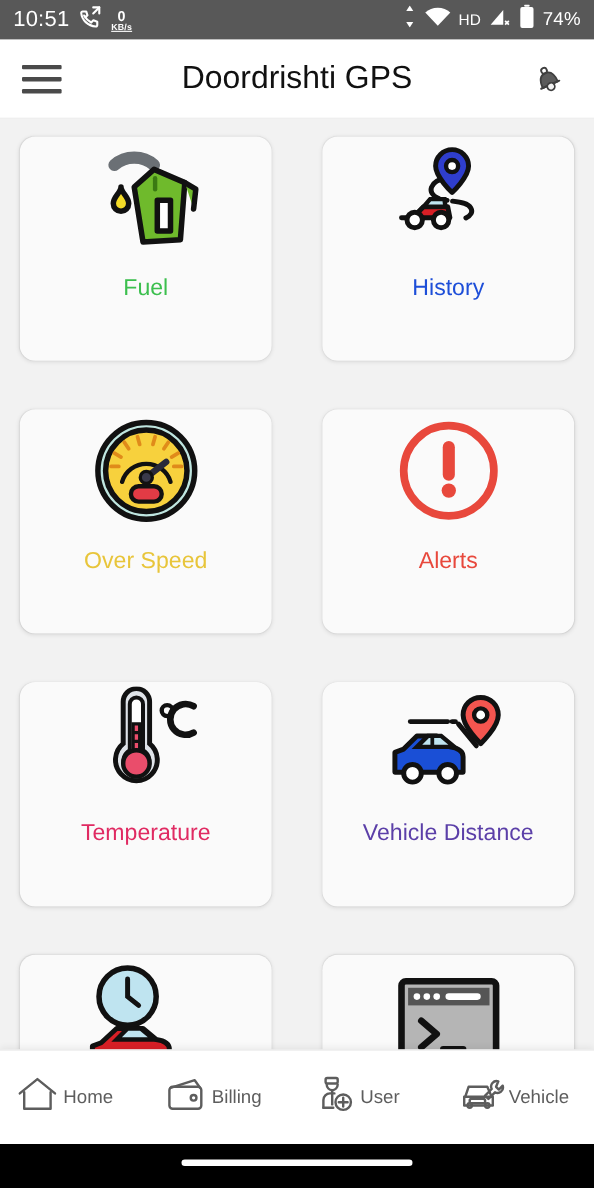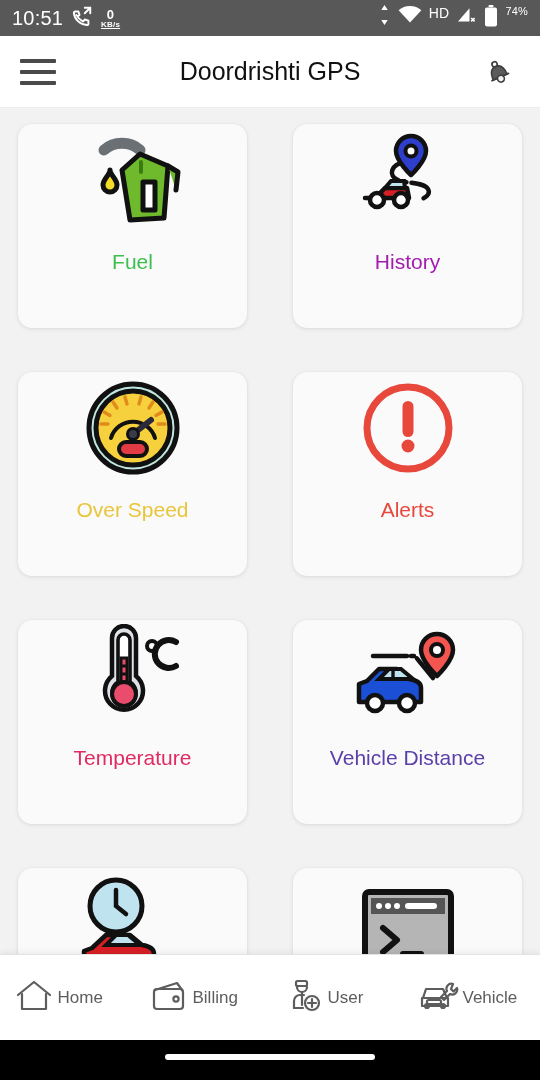--- a/index.html
+++ b/index.html
@@ -11,40 +11,40 @@
   }
   .phone { position: relative; width: 540px; height: 1080px; background: #f2f2f2; }
 
   
   .statusbar {
     height: 36px; background: #585858; color: #ffffff;
     display: flex; align-items: center; padding: 0 12px;
     font-size: 19px; letter-spacing: .2px;
   }
   .sb-left { display: flex; align-items: center; gap: 8px; }
-  .sb-right { margin-left: auto; display: flex; gap: 7px; }
+  .sb-right { margin-left: auto; display: flex; align-items: center; gap: 7px; }
   .sb-clock { font-size: 20px; font-weight: 400; }
   .sb-net { display: flex; flex-direction: column; align-items: center; line-height: 1; }
   .sb-net .n { font-size: 13px; font-weight: 700; }
   .sb-net .u { font-size: 8px; font-weight: 700; text-decoration: underline; }
   .sb-hd { font-size: 14px; font-weight: 500; }
-  .sb-batt { font-size: 11px; }
+  .sb-batt { font-size: 17px; }
 
   
   .appbar {
     height: 72px; background: #ffffff;
     display: flex; align-items: center; padding: 0 20px;
     position: relative;
     border-bottom: 1px solid #ececec;
   }
   .hamburger { width: 36px; height: 26px; display: flex; flex-direction: column; justify-content: space-between; cursor: pointer; }
   .hamburger span { display: block; height: 4px; background: #4a4a4a; border-radius: 1px; }
   .app-title {
     position: absolute; left: 0; right: 0; text-align: center;
-    font-size: 25px; font-weight: 500; color: #111111; pointer-events: none;
+    font-size: 29px; font-weight: 500; color: #111111; pointer-events: none;
   }
   .bell { margin-left: auto; width: 44px; height: 44px; display: flex; align-items: center; justify-content: center; cursor: pointer; }
 
   
   .grid {
     padding: 16px 18px 0 18px;
     display: grid; grid-template-columns: 1fr 1fr;
     column-gap: 46px; row-gap: 44px;
   }
   .card {
@@ -164,21 +164,21 @@
         <svg width="118" height="105" viewBox="0 0 118 105">
           <path d="M57 34c-16 2-18 14-8 18s26 2 30 9-7 12-18 12" fill="none" stroke="#111" stroke-width="4.5" stroke-linecap="round" stroke-dasharray="30 5 3 5 30"></path>
           <path d="M62 8a15 15 0 00-15 15c0 10 15 24 15 24s15-14 15-24A15 15 0 0062 8z" fill="#2f3ecd" stroke="#111" stroke-width="4.5" stroke-linejoin="round"></path>
           <circle cx="62" cy="23" r="5.5" fill="#ffffff" stroke="#111" stroke-width="4"></circle>
           <path d="M16 70h44l-2-10H36l-10 10z" fill="#d81f26" stroke="#111" stroke-width="4.5" stroke-linejoin="round"></path>
           <path d="M36 60h20l-1-7H42l-6 7z" fill="#bfe4f0" stroke="#111" stroke-width="4"></path>
           <circle cx="28" cy="72" r="7" fill="#fff" stroke="#111" stroke-width="4.5"></circle>
           <circle cx="52" cy="72" r="7" fill="#fff" stroke="#111" stroke-width="4.5"></circle>
         </svg>
       </div>
-      <div class="lbl" style="color:#a21caf">History</div>
+      <div class="lbl" style="color:#1d4ed8">History</div>
     </div>
 
     <div class="card">
       <div class="ico">
         <svg width="112" height="105" viewBox="0 0 112 105">
           <circle cx="56" cy="52" r="44" fill="#bfe6e0" stroke="#111" stroke-width="5"></circle>
           <circle cx="56" cy="52" r="37" fill="#f7d13d" stroke="#111" stroke-width="5"></circle>
           <path d="M34 62a23 23 0 0144 0" fill="none" stroke="#111" stroke-width="4" stroke-linecap="round"></path>
           <g stroke="#e08b1a" stroke-width="3.4" stroke-linecap="round">
             <path d="M24 48h7M27 36l6 3.5M36 26l4 6M48 21l2 7M64 21l-2 7M76 26l-4 6M85 36l-6 3.5M88 48h-7"></path>

